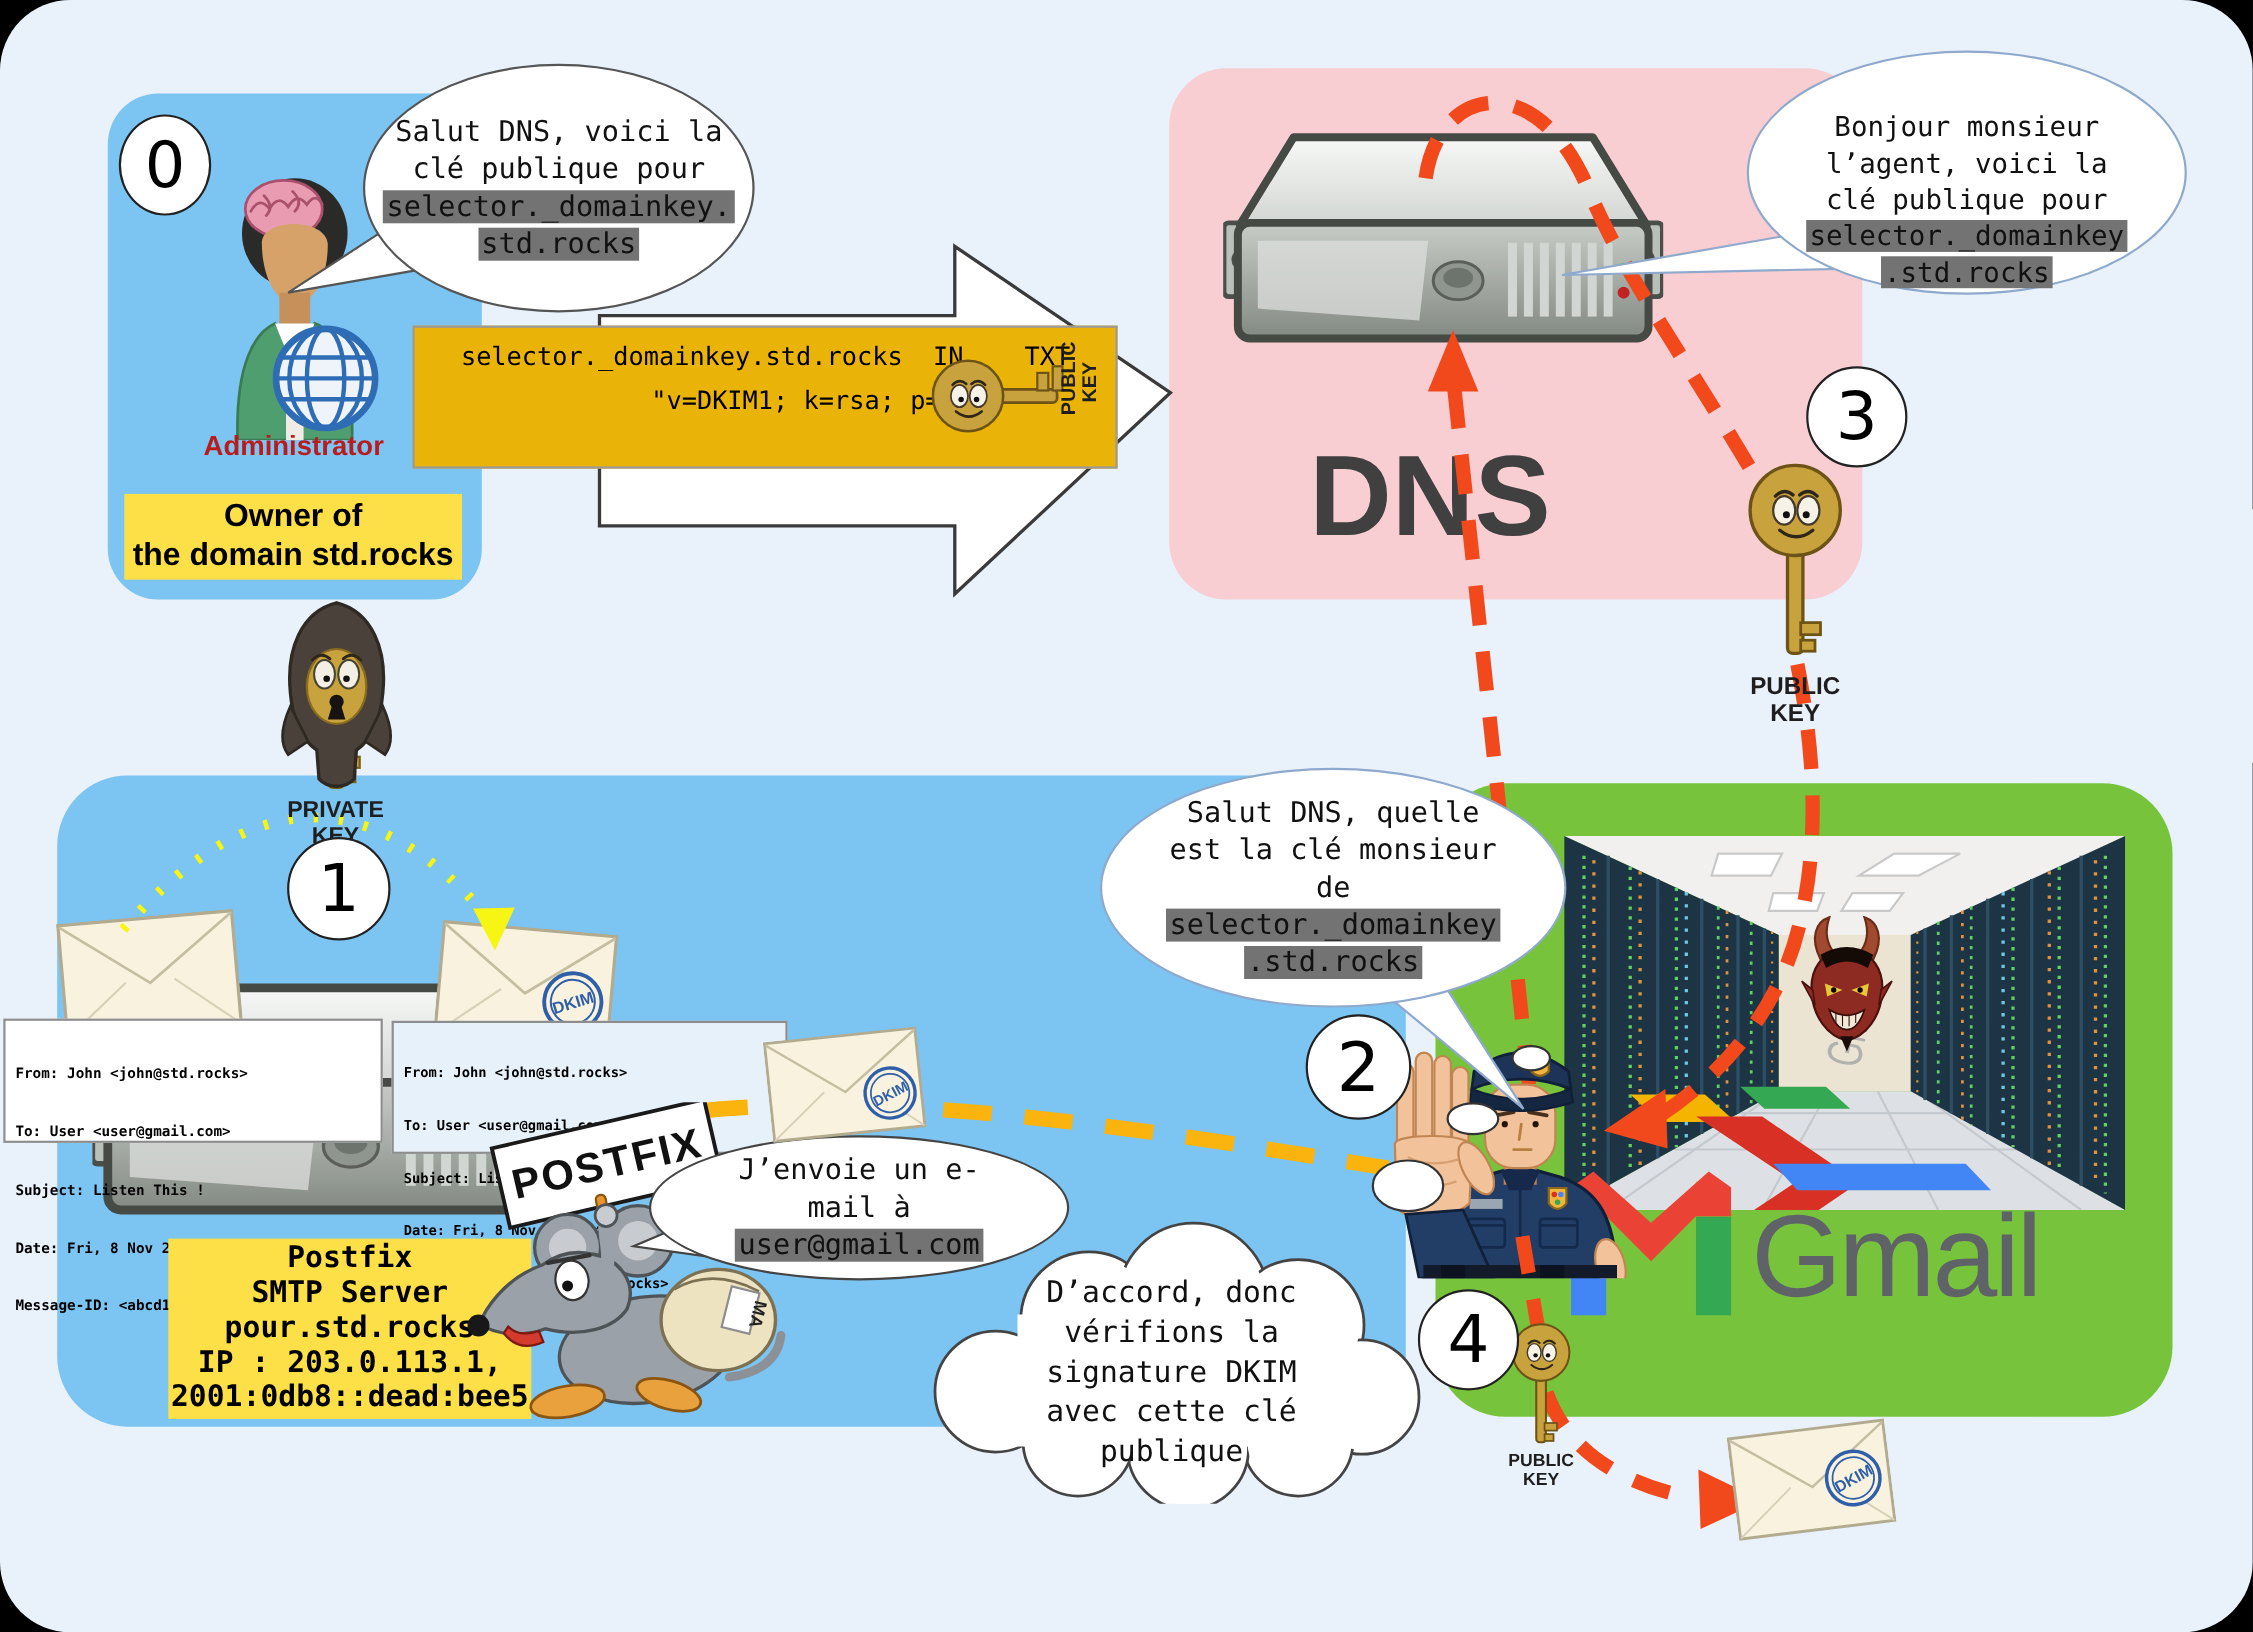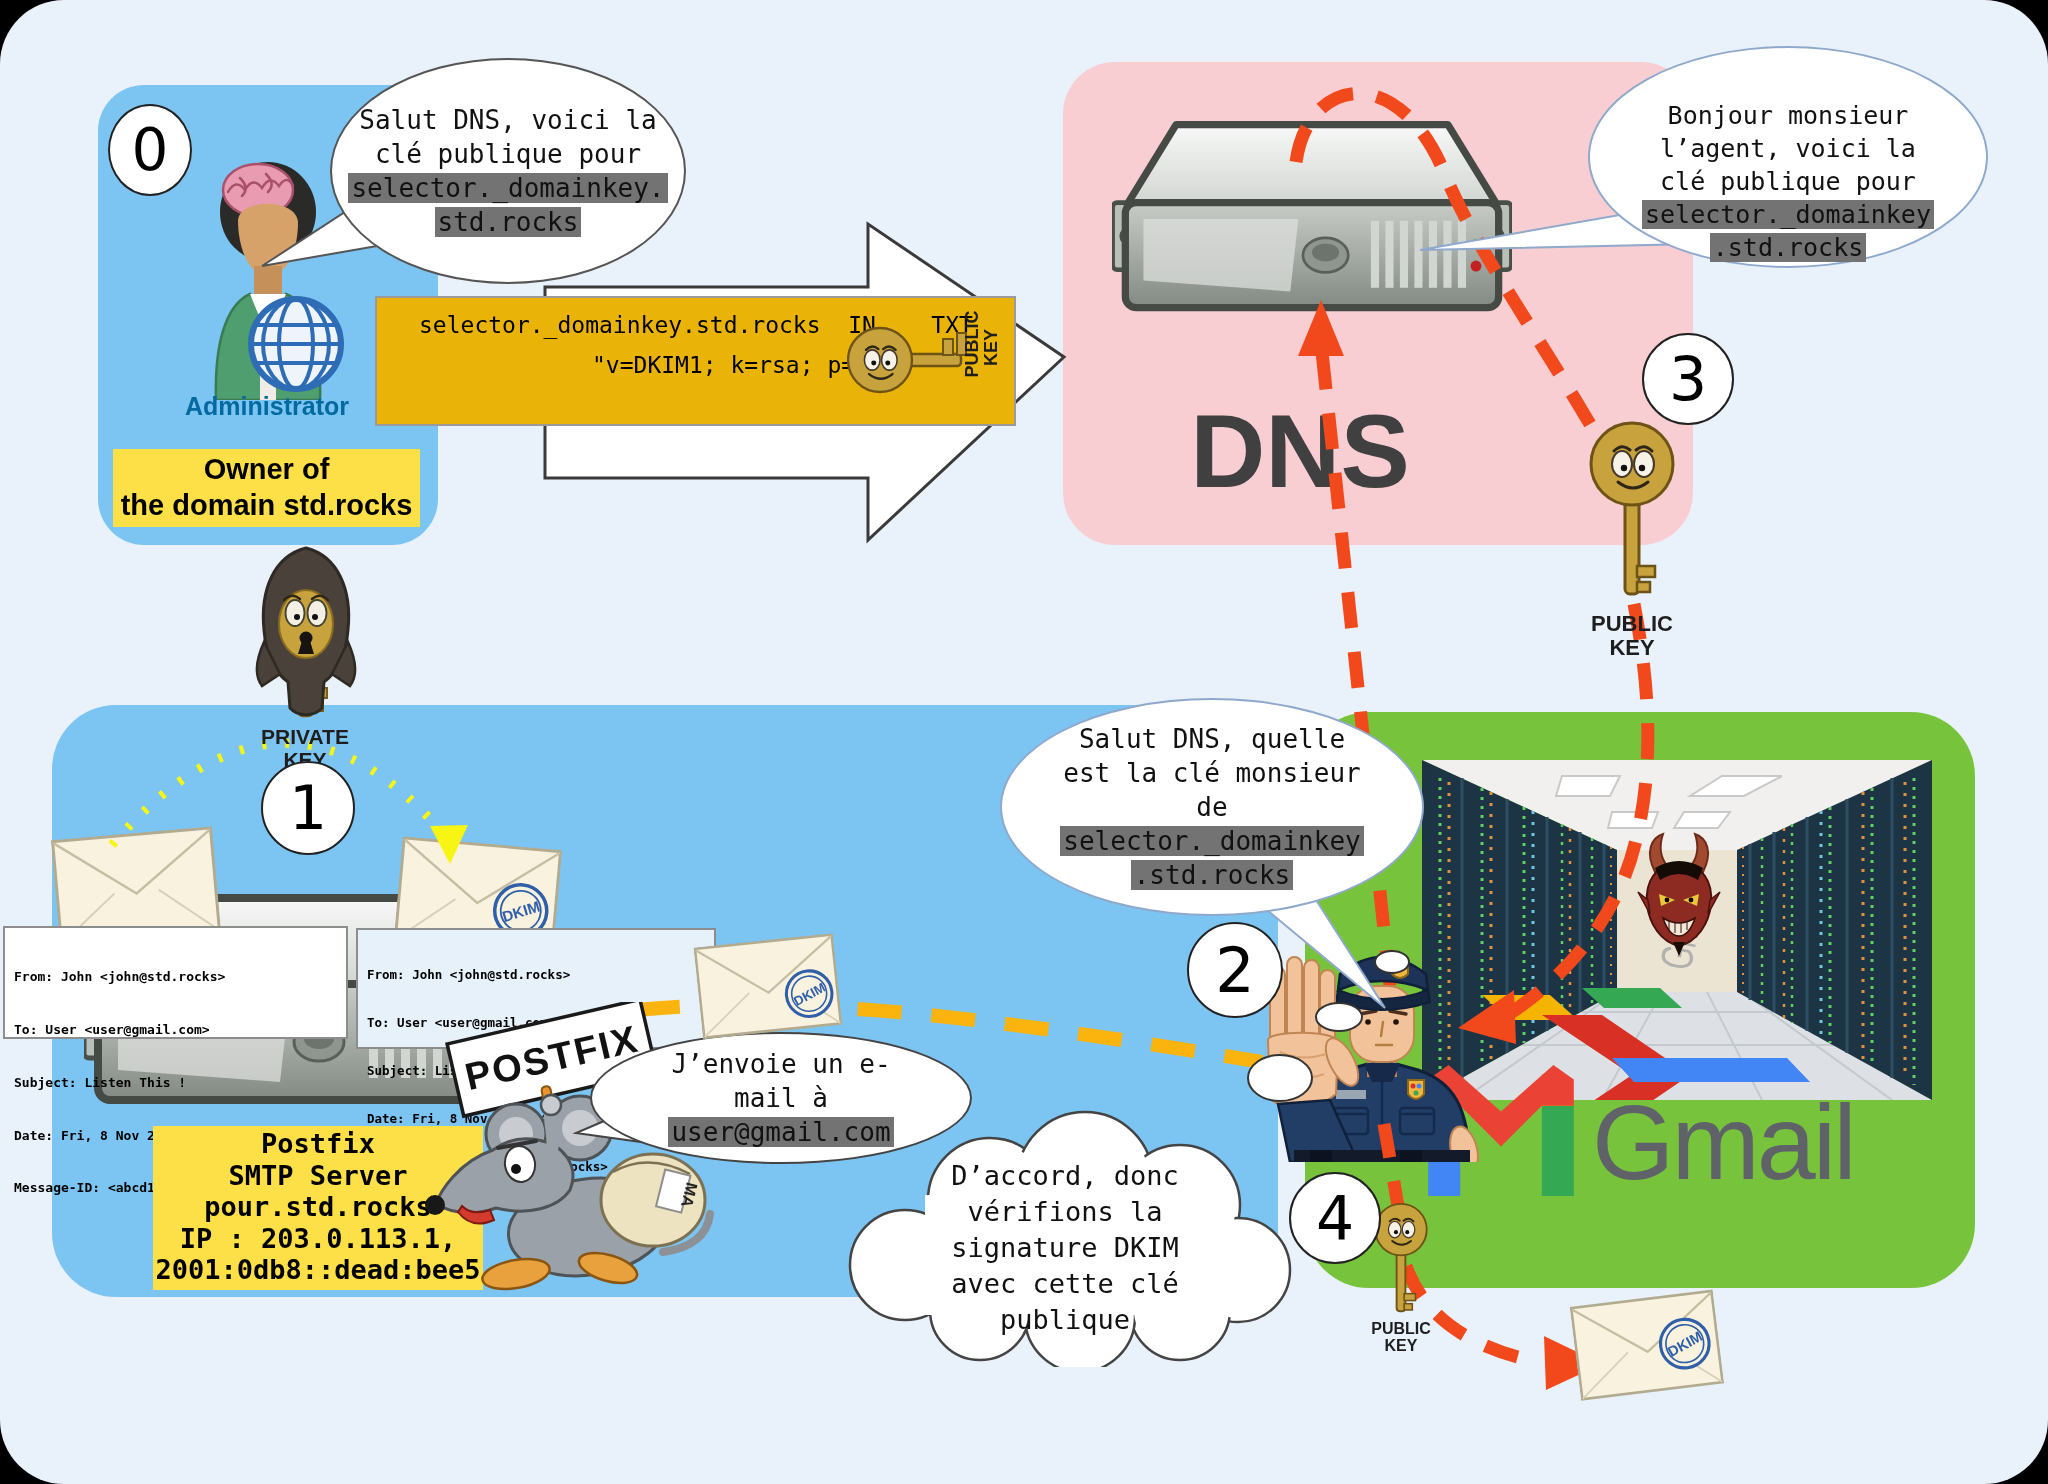--- a/index.html
+++ b/index.html
@@ -154,21 +154,21 @@
     <path d="M28,252 C26,182 44,154 62,146 L80,168 L98,146 C116,152 134,182 132,252 Z" fill="#4f9e70" stroke="#3b7b54" stroke-width="2.5"></path>
     <polygon points="62,146 98,146 80,190" fill="#fff"></polygon>
     <rect x="72" y="176" width="16" height="76" fill="#efece6"></rect>
     <g transform="translate(108,196)">
       <circle r="45" fill="#eef4fa" stroke="#2e6cb5" stroke-width="6"></circle>
       <ellipse rx="17" ry="45" fill="none" stroke="#2e6cb5" stroke-width="4"></ellipse>
       <ellipse rx="33" ry="45" fill="none" stroke="#2e6cb5" stroke-width="4"></ellipse>
       <path d="M-45,0 L45,0 M-41,-19 L41,-19 M-41,19 L41,19" stroke="#2e6cb5" stroke-width="4"></path>
     </g>
   </svg>
-  <div class="abs" style="left:178px;top:392px;width:178px;text-align:center;font-size:25px;font-weight:bold;color:#0369a1;">Administrator</div>
+  <div class="abs" style="left:178px;top:392px;width:178px;text-align:center;font-size:25px;font-weight:bold;color:#b91c1c;">Administrator</div>
 
   <svg class="abs" style="left:55px;top:833px;transform:rotate(-5deg);" width="162" height="106" viewBox="0 0 160 105">
       <use href="#sym-env"></use>
     </svg>
   <svg class="abs" style="left:398px;top:843px;transform:rotate(5deg);" width="160" height="103" viewBox="0 0 160 103">
     <use href="#sym-env"></use>
     <g transform="translate(124,64)">
       <circle r="26" fill="#f9f2df" stroke="#2e5fa8" stroke-width="3.5"></circle>
         <circle r="20" fill="none" stroke="#2e5fa8" stroke-width="1.8"></circle>
       <text transform="rotate(-22)" text-anchor="middle" y="6" font-size="15" font-weight="bold" fill="#2e5fa8" font-family="Liberation Sans, sans-serif">DKIM</text>

